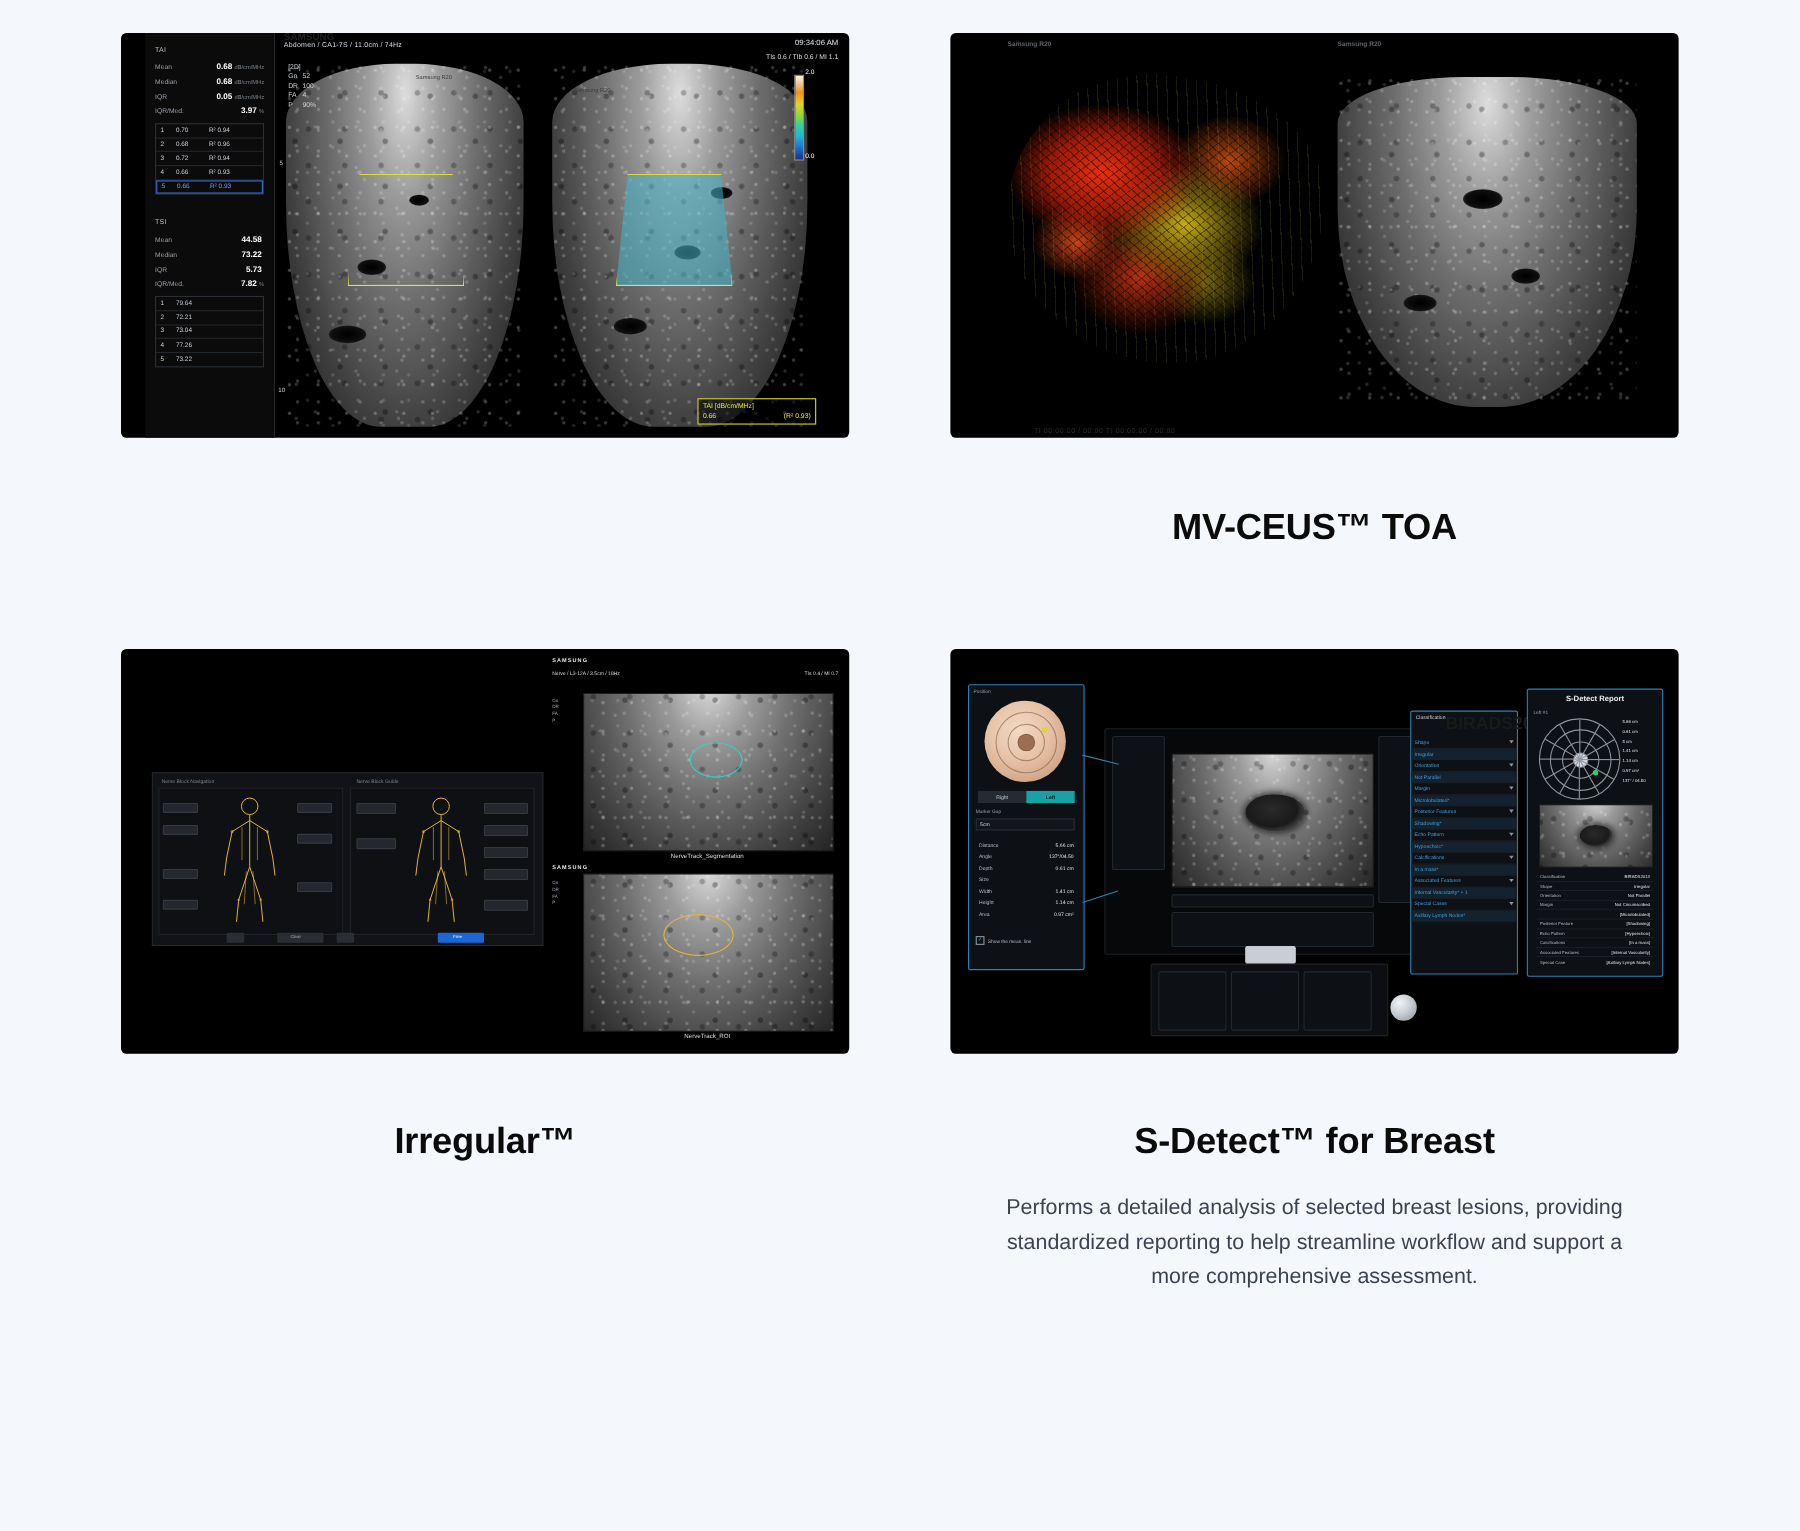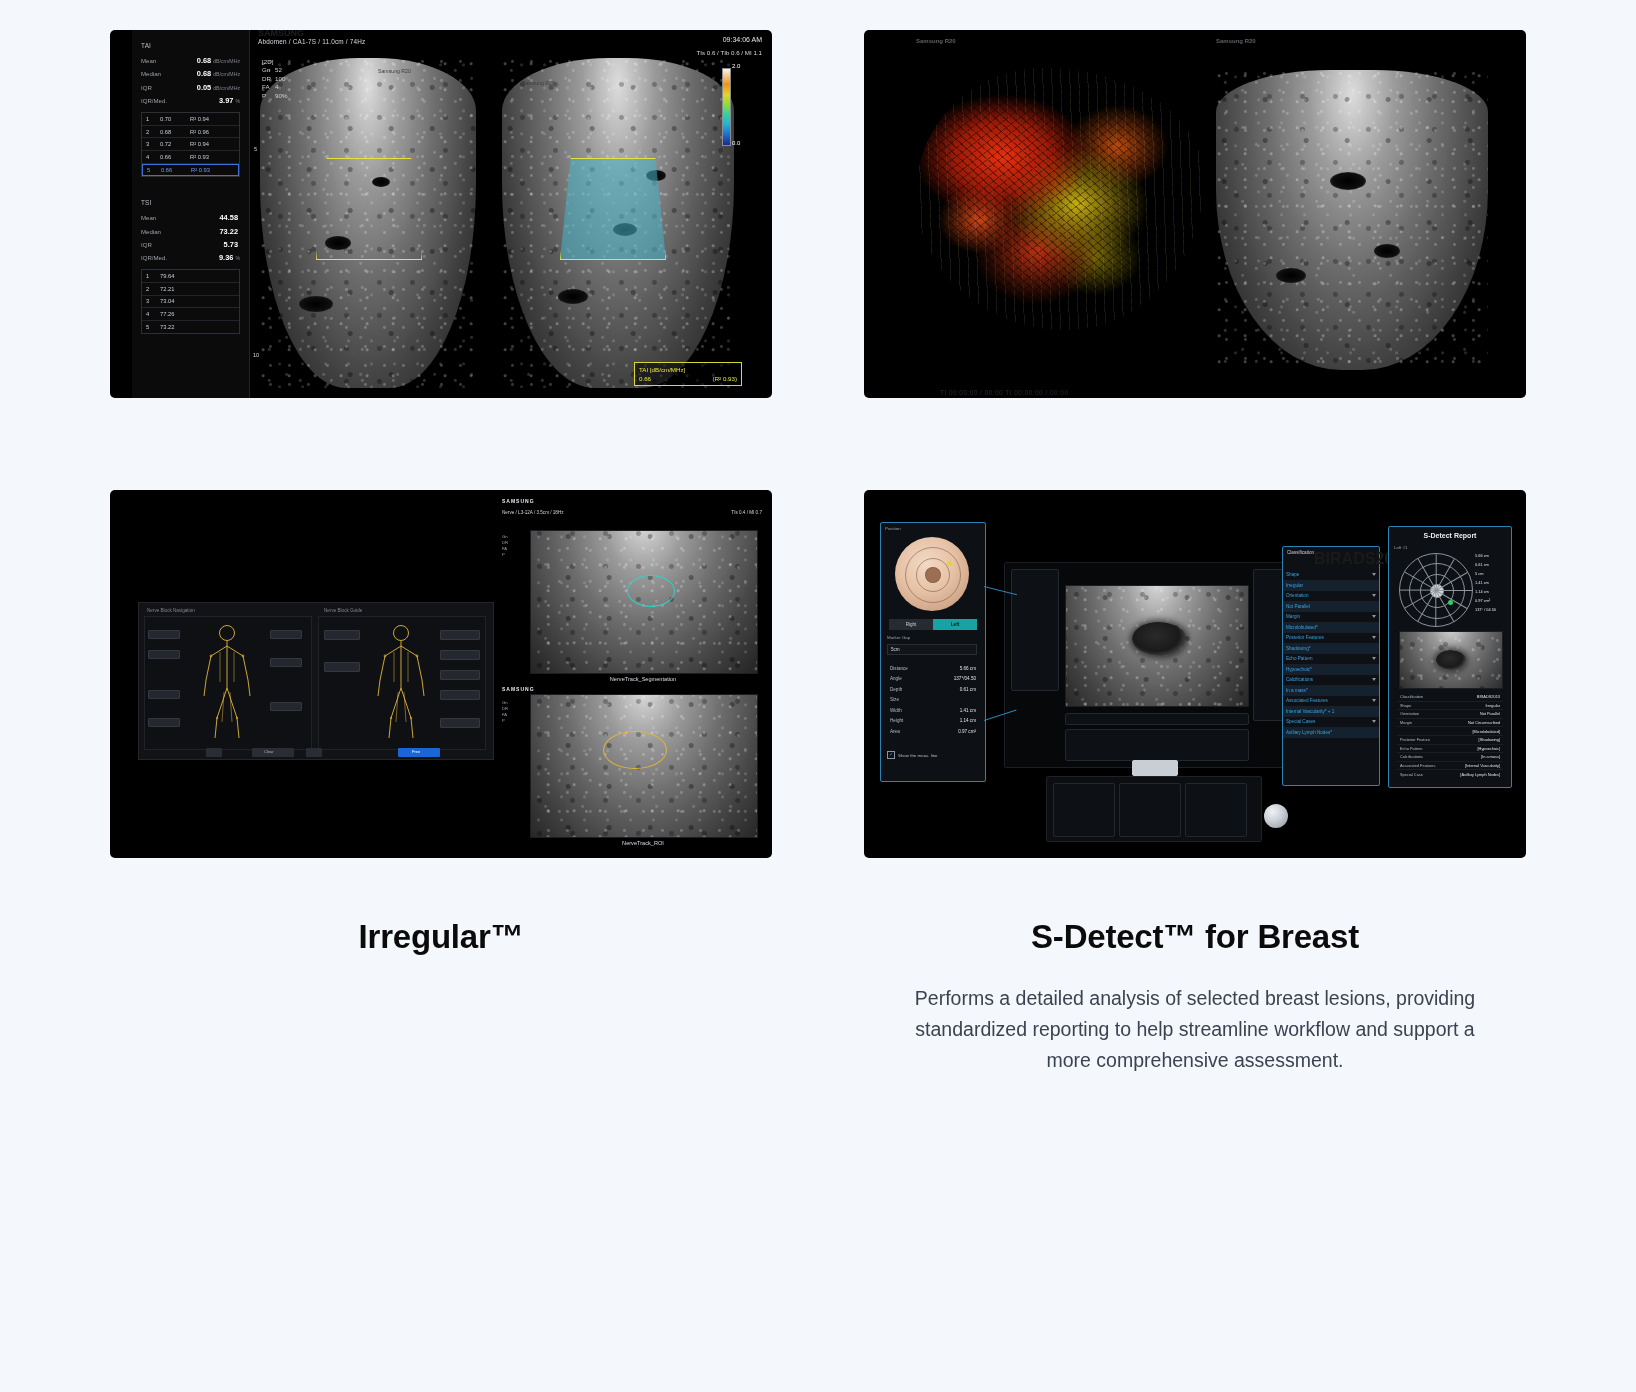--- a/index.html
+++ b/index.html
@@ -301,21 +301,21 @@
         <div class="kv">
           <span class="k">Median</span>
           <span><span class="v">73.22</span><span class="u"></span></span>
         </div>
         <div class="kv">
           <span class="k">IQR</span>
           <span><span class="v">5.73</span><span class="u"></span></span>
         </div>
         <div class="kv">
           <span class="k">IQR/Med.</span>
-          <span><span class="v">9.36</span><span class="u">%</span></span>
+          <span><span class="v">7.82</span><span class="u">%</span></span>
         </div>
 
         <div class="mtable">
           <div class="r">
             <span class="c-i">1</span>
             <span class="c-v">79.64</span>
           </div>
           <div class="r">
             <span class="c-i">2</span>
             <span class="c-v">72.21</span>
@@ -381,20 +381,21 @@
         <div class="vessel" style="left:42%; top:34%; width:36px; height:18px;"></div>
         <div class="vessel" style="left:58%; top:58%; width:26px; height:14px;"></div>
         <div class="vessel" style="left:22%; top:66%; width:30px; height:15px;"></div>
       </div>
 
       <div class="c2-wm" style="left:52px; top:8px;">Samsung R20</div>
       <div class="c2-wm" style="left:352px; top:8px;">Samsung R20</div>
       <div class="c2-foot" style="left:76px;">TI  00:00:00 / 00:00   TI  00:00:00 / 00:00</div>
     </div>
 
+    <div class="card-title">MV-CEUS™ TOA</div>
   </div>
 
   <div class="card row2">
     <div class="shot">
 
       <div class="nt-brand" style="left:392px; top:8px;">SAMSUNG</div>
       <div class="nt-hdr" style="left:392px; top:20px;">Nerve / L3-12A / 3.5cm / 18Hz</div>
       <div class="nt-hdr" style="right:10px; top:20px;">TIs 0.4 / MI 0.7</div>
 
       <div class="nt-left" style="left:28px; top:112px; width:354px; height:156px;">

